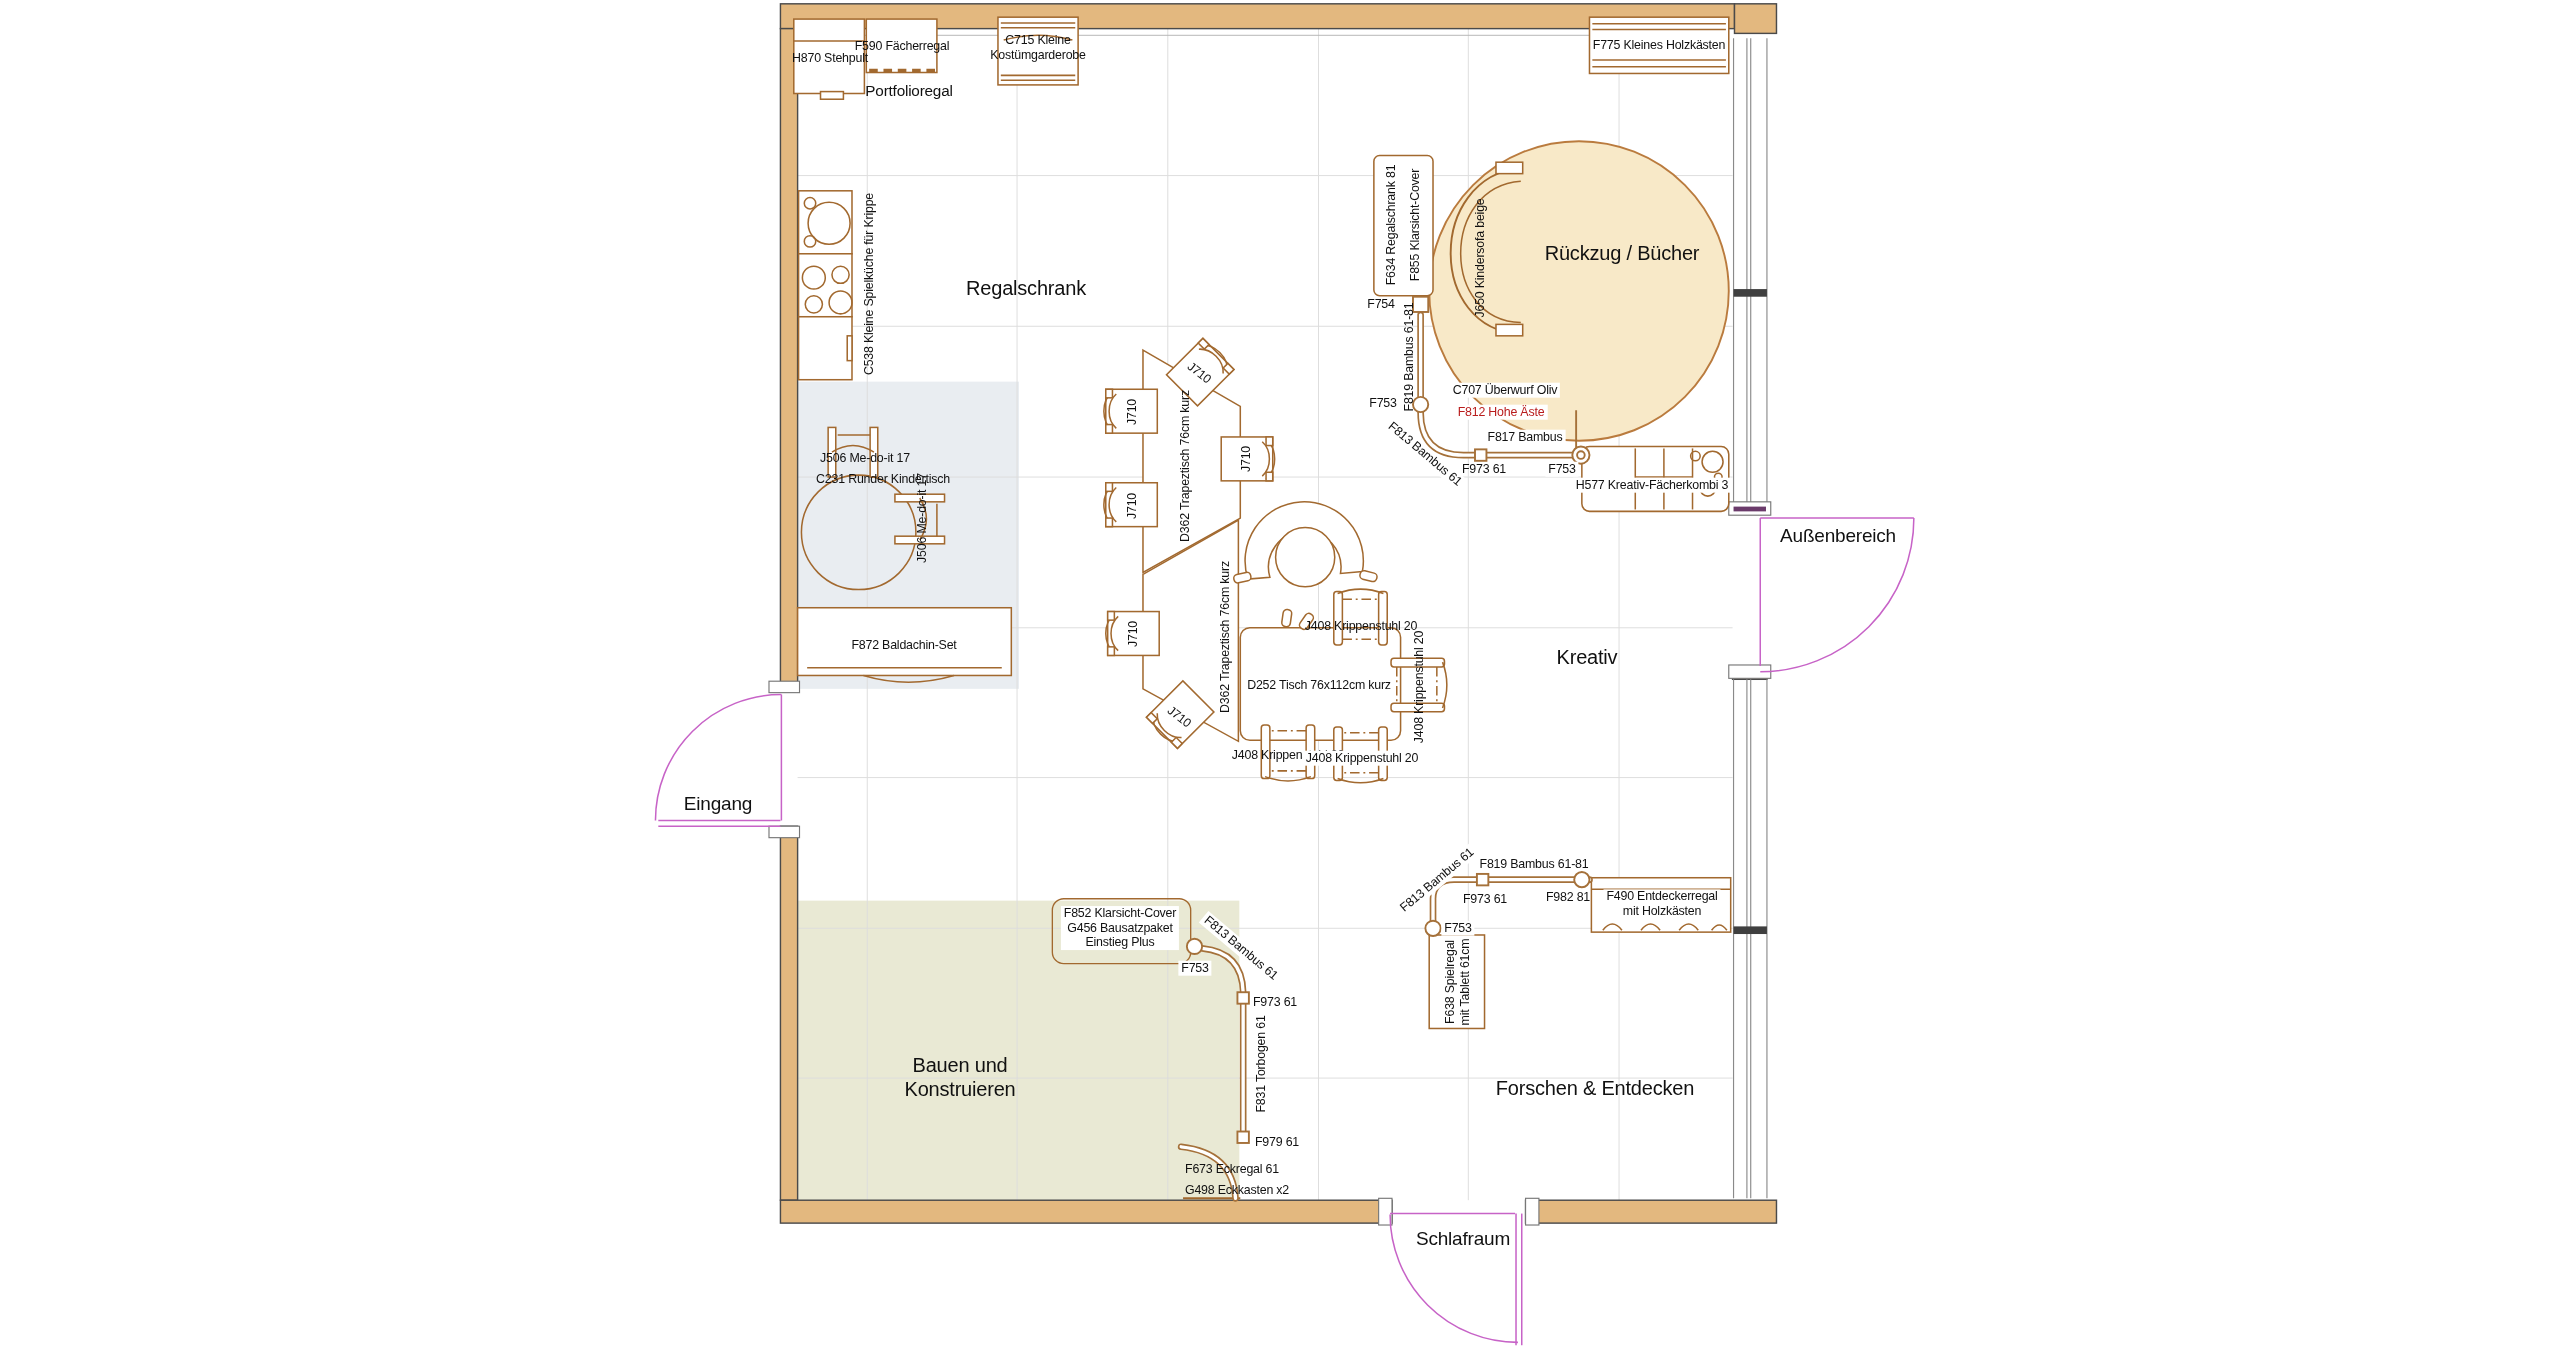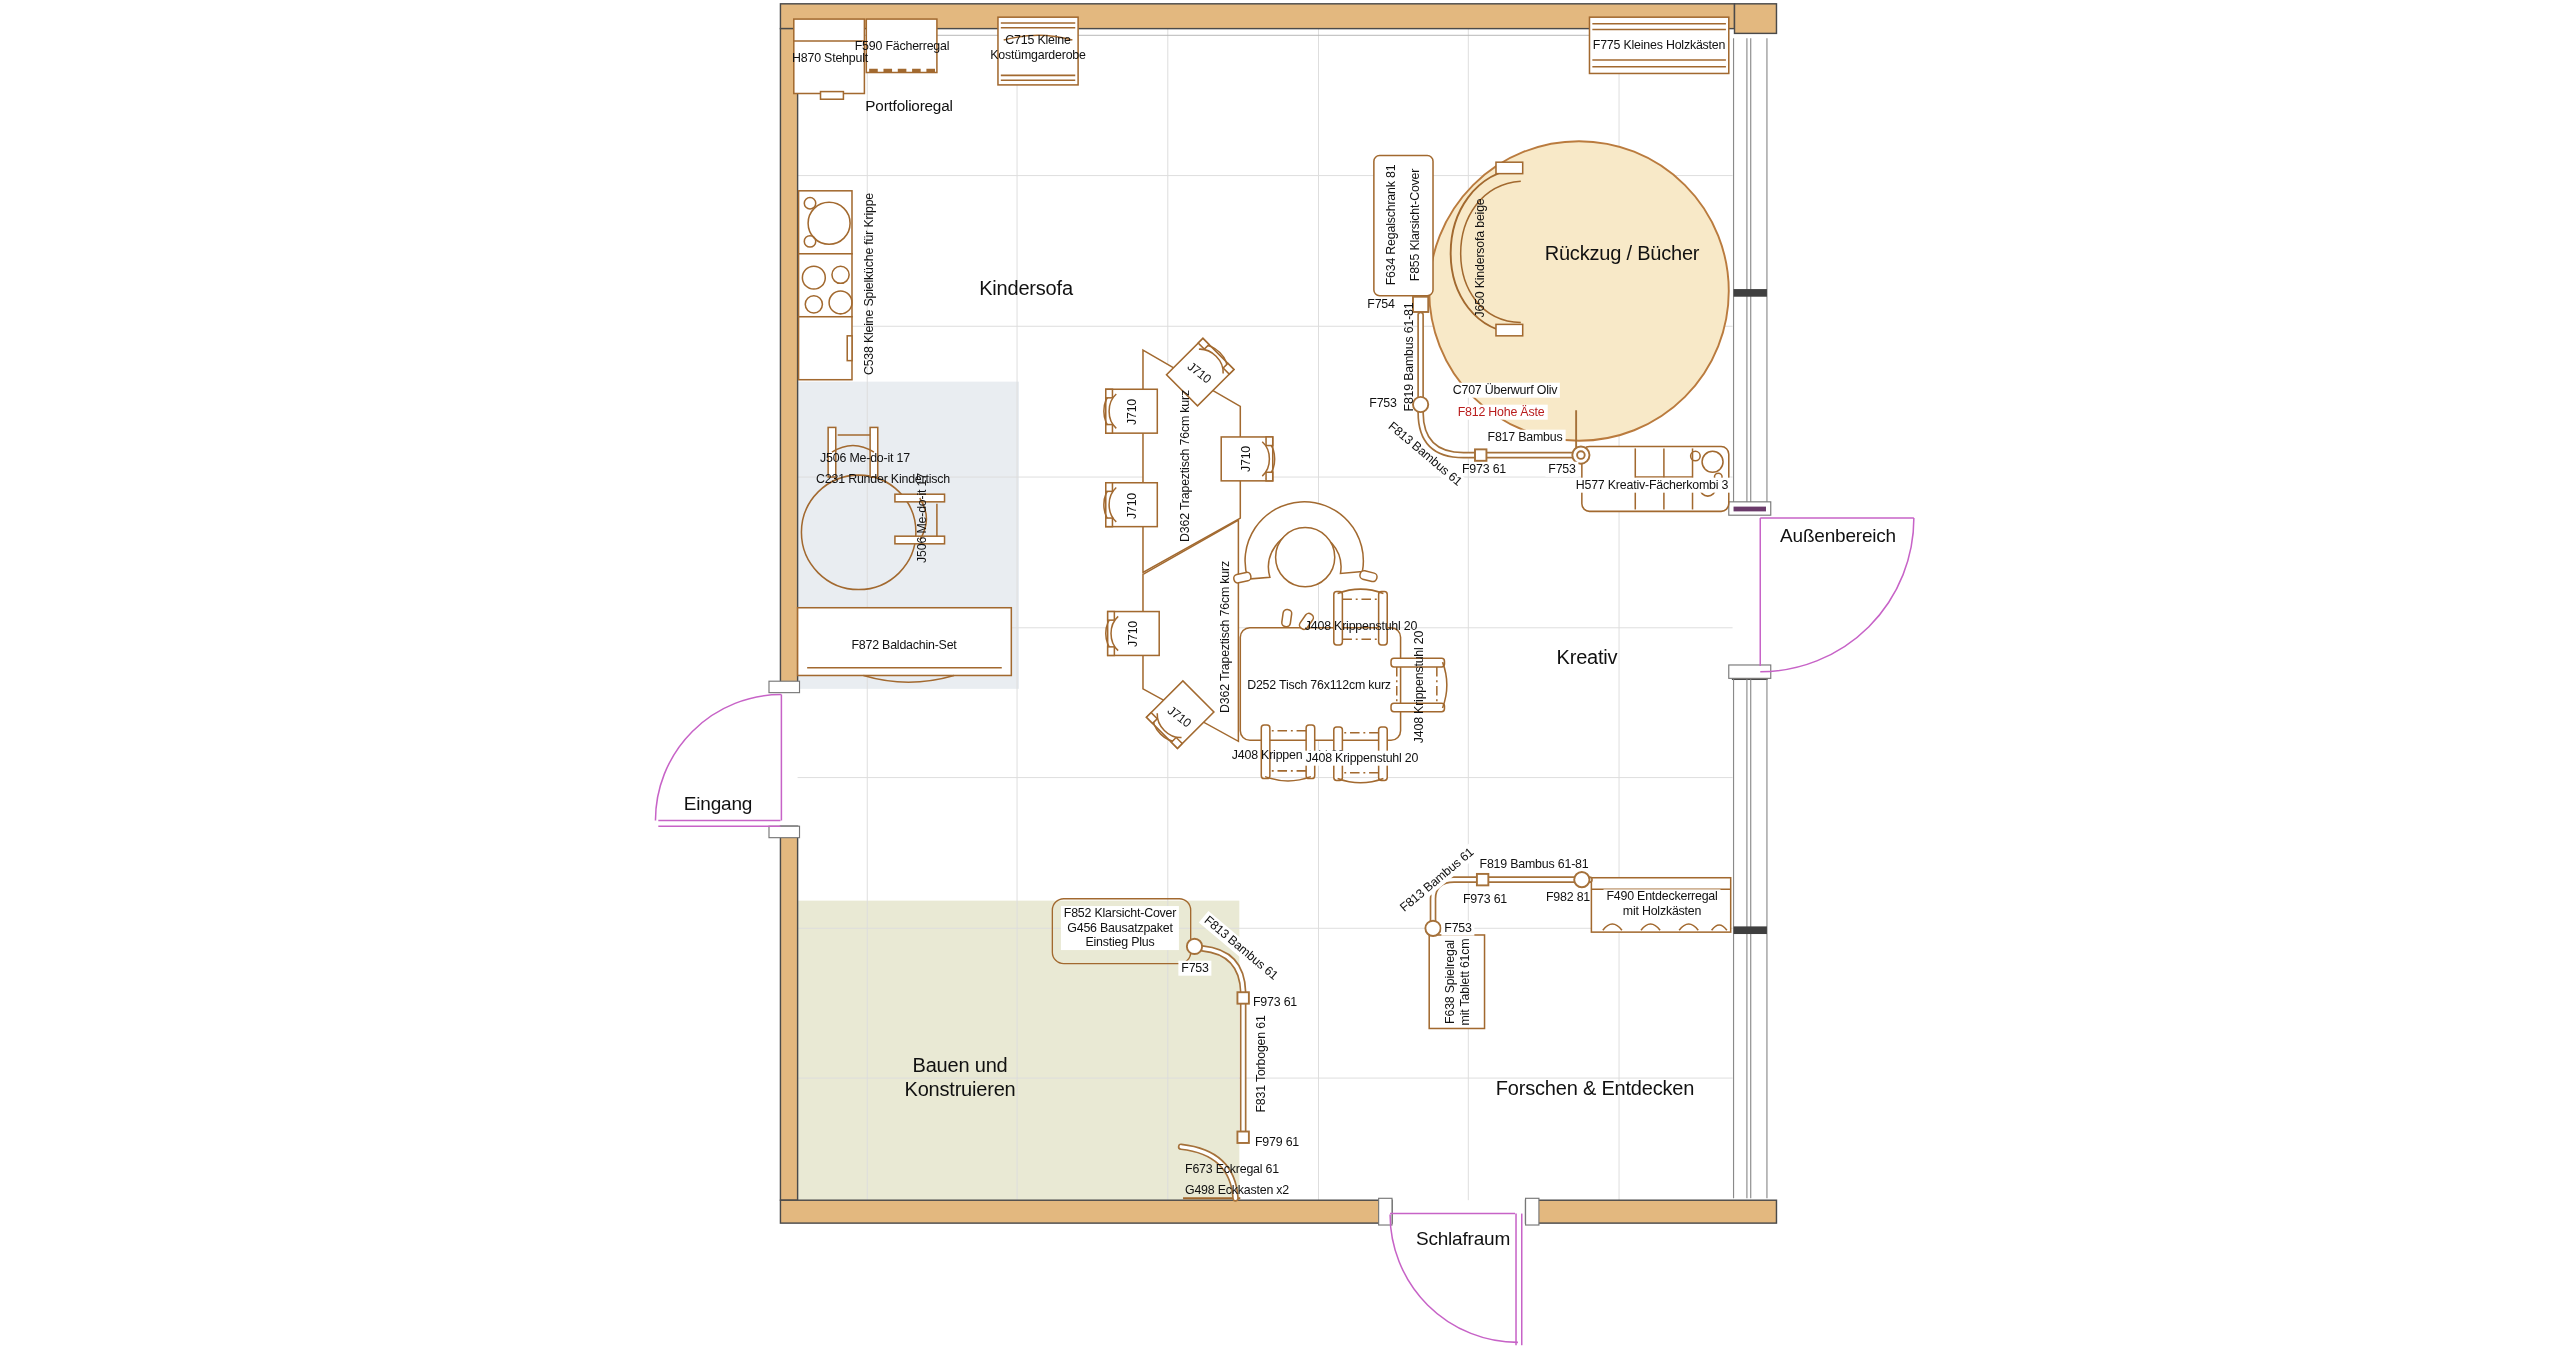--- a/index.html
+++ b/index.html
@@ -266,22 +266,22 @@
       <rect x="1548" y="916" width="12" height="12"></rect>
       <circle cx="1658" cy="922" r="8"></circle>
       <circle cx="1252" cy="992" r="8"></circle>
       <rect x="1297" y="1040" width="12" height="12"></rect>
       <rect x="1297" y="1186" width="12" height="12"></rect>
     </g>
   </g>
 </svg>
 
 <div id="labels">
-      <div class="lbl" style="left: 909px; top: 106px; font-size: 15.3px; transform: translate(-50%, -50%) rotate(0deg);">Portfolioregal</div>
-      <div class="lbl" style="left: 1026px; top: 289px; font-size: 20px; transform: translate(-50%, -50%) rotate(0deg);">Kindersofa</div>
+      <div class="lbl" style="left: 909px; top: 91px; font-size: 15.3px; transform: translate(-50%, -50%) rotate(0deg);">Portfolioregal</div>
+      <div class="lbl" style="left: 1026px; top: 289px; font-size: 20px; transform: translate(-50%, -50%) rotate(0deg);">Regalschrank</div>
       <div class="lbl" style="left: 1622px; top: 254px; font-size: 20px; transform: translate(-50%, -50%) rotate(0deg);">Rückzug / Bücher</div>
       <div class="lbl" style="left: 1587px; top: 658px; font-size: 20px; transform: translate(-50%, -50%) rotate(0deg);">Kreativ</div>
       <div class="lbl" style="left: 1595px; top: 1089px; font-size: 20px; transform: translate(-50%, -50%) rotate(0deg);">Forschen &amp; Entdecken</div>
       <div class="lbl left" style="left: 960px; top: 1078px; font-size: 20px; transform: translate(-50%, -50%) rotate(0deg);">Bauen und
 Konstruieren</div>
       <div class="lbl" style="left: 718px; top: 804px; font-size: 19px; transform: translate(-50%, -50%) rotate(0deg);">Eingang</div>
       <div class="lbl" style="left: 1838px; top: 536px; font-size: 19px; transform: translate(-50%, -50%) rotate(0deg);">Außenbereich</div>
       <div class="lbl" style="left: 1463px; top: 1239px; font-size: 19px; transform: translate(-50%, -50%) rotate(0deg);">Schlafraum</div>
       <div class="lbl" style="left: 830px; top: 58px; font-size: 12.4px; transform: translate(-50%, -50%) rotate(0deg);">H870 Stehpult</div>
       <div class="lbl" style="left: 902px; top: 46px; font-size: 12.4px; transform: translate(-50%, -50%) rotate(0deg);">F590 Fächerregal</div>

